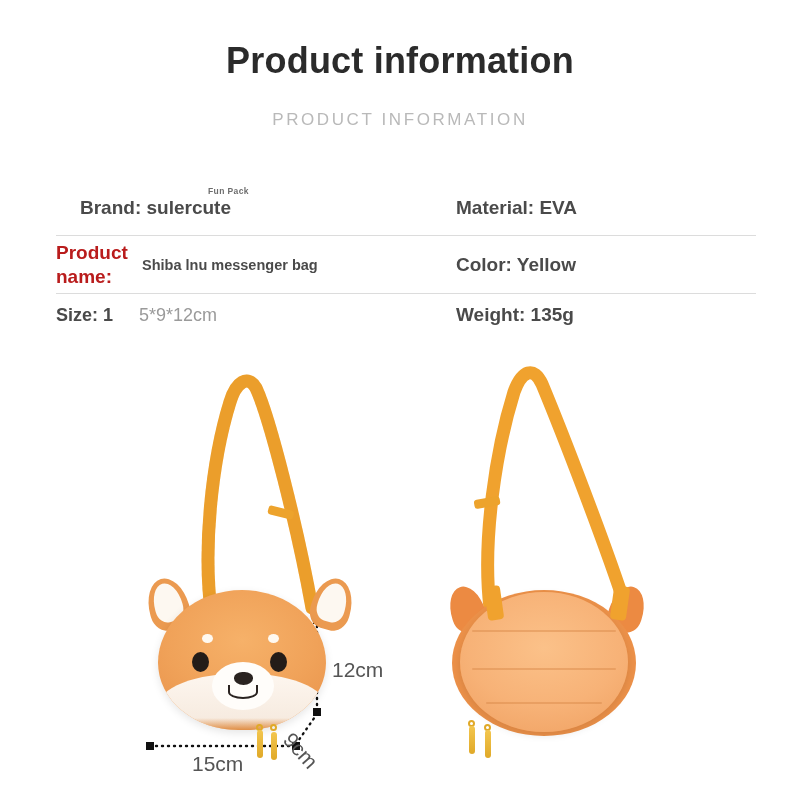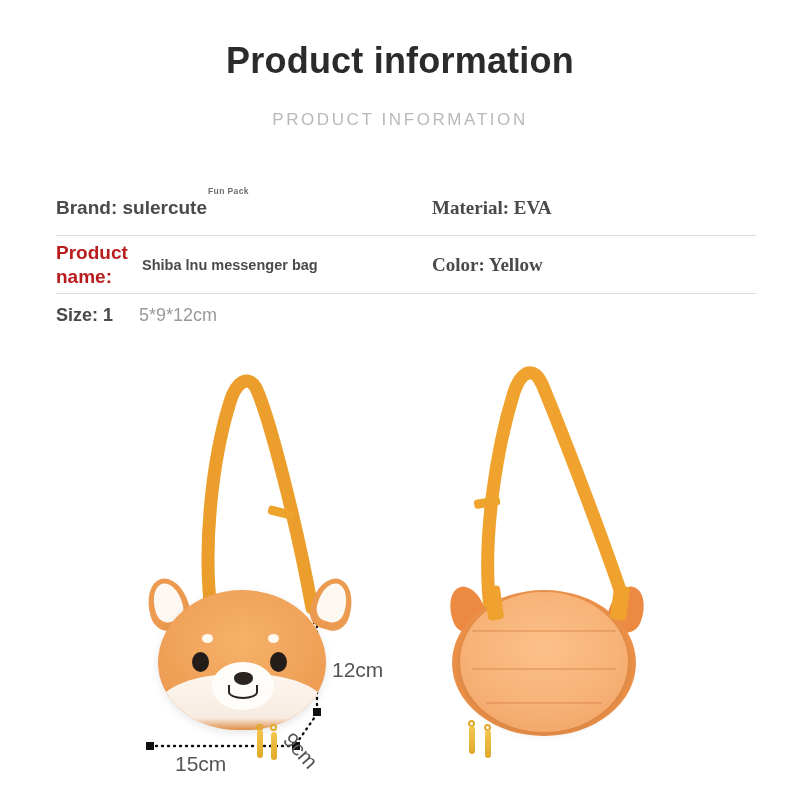--- a/index.html
+++ b/index.html
@@ -37,25 +37,26 @@
   .spec-row.r2{ height:58px; }
   .spec-row.r3{ height:42px; }
   .divider{
     position:absolute; left:0; right:0; height:1px;
     background:#dcdcdc;
   }
   .spec-col{
     width:50%;
     display:flex; align-items:center;
   }
-  .spec-col.right{ padding-left:26px;font-family:Liberation Serif, serif; }
+  .spec-col.right{ padding-left:26px; }
 
   .cell-strong{
     font-size:19px; font-weight:bold; color:#4a4a4a;
     white-space:nowrap;
+    margin-left:24px;
   }
   .cell-label{
     font-size:19px; font-weight:bold; color:#b91c1c;
     line-height:1.28; width:86px; flex:none;
   }
   .cell-value{
     font-size:14.5px; font-weight:bold; color:#4a4a4a;
     line-height:1.28;
   }
   .size-label{
@@ -196,21 +197,21 @@
   }
 
   
   .dims{ position:absolute; left:0; top:0; width:732px; height:800px; pointer-events:none; }
   .dim-label{
     position:absolute;
     font-size:21px; color:#555; font-weight:400;
     white-space:nowrap;
   }
   .dim-12{ left:332px; top:658px; }
-  .dim-15{ left:175px; top:752px; }
+  .dim-15{ left:192px; top:752px; }
   .dim-9{ left:296px; top:728px; transform:rotate(48deg); transform-origin:left top; }
 </style>
 </head>
 <body>
 
 <div class="page-title">Product information</div>
 <div class="page-subtitle">PRODUCT  INFORMATION</div>
 
 <div class="spec-table">
 
@@ -235,20 +236,23 @@
     <div class="spec-col right">
       <span class="cell-strong">Color: Yellow</span>
     </div>
     <div class="divider" style="bottom:0"></div>
   </div>
 
   <div class="spec-row r3">
     <div class="spec-col">
       <span class="size-label">Size: 1</span>
       <span class="size-value">5*9*12cm</span>
+    </div>
+    <div class="spec-col right">
+      <span class="cell-strong">Weight: 135g</span>
     </div>
   </div>
 </div>
 
 <div class="photos">
 
   <div class="bag bag-left">
     <svg class="strap-svg" width="280" height="450">
       <path d="M82 278 C72 210 82 120 100 62 C106 42 118 34 126 48 C140 78 168 190 182 268" fill="none" stroke="#f0a22e" stroke-width="13" stroke-linecap="round"></path>
       <path d="M82 278 C72 210 82 120 100 62 C106 42 118 34 126 48 C140 78 168 190 182 268" fill="none" stroke="#d98f22" stroke-width="13" stroke-linecap="round" opacity=".18" stroke-dasharray="2 5"></path>

